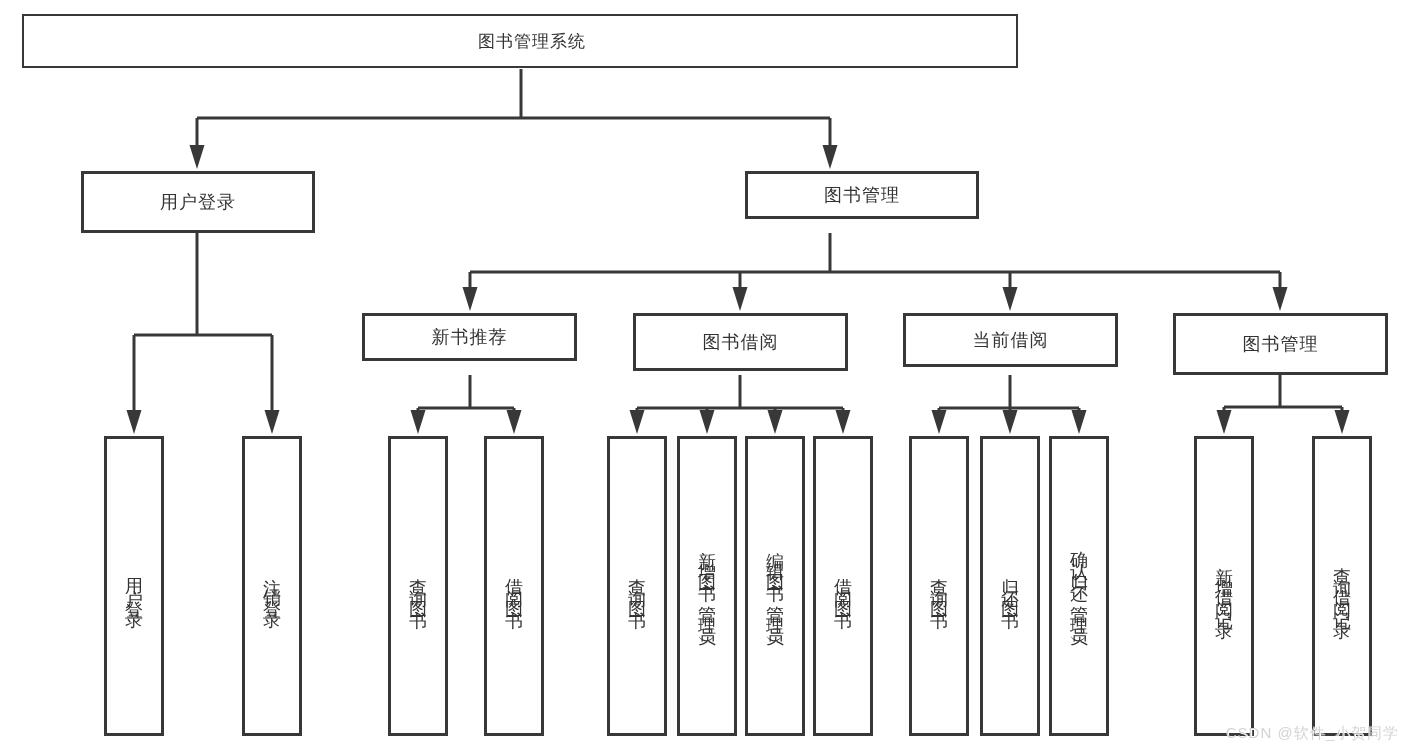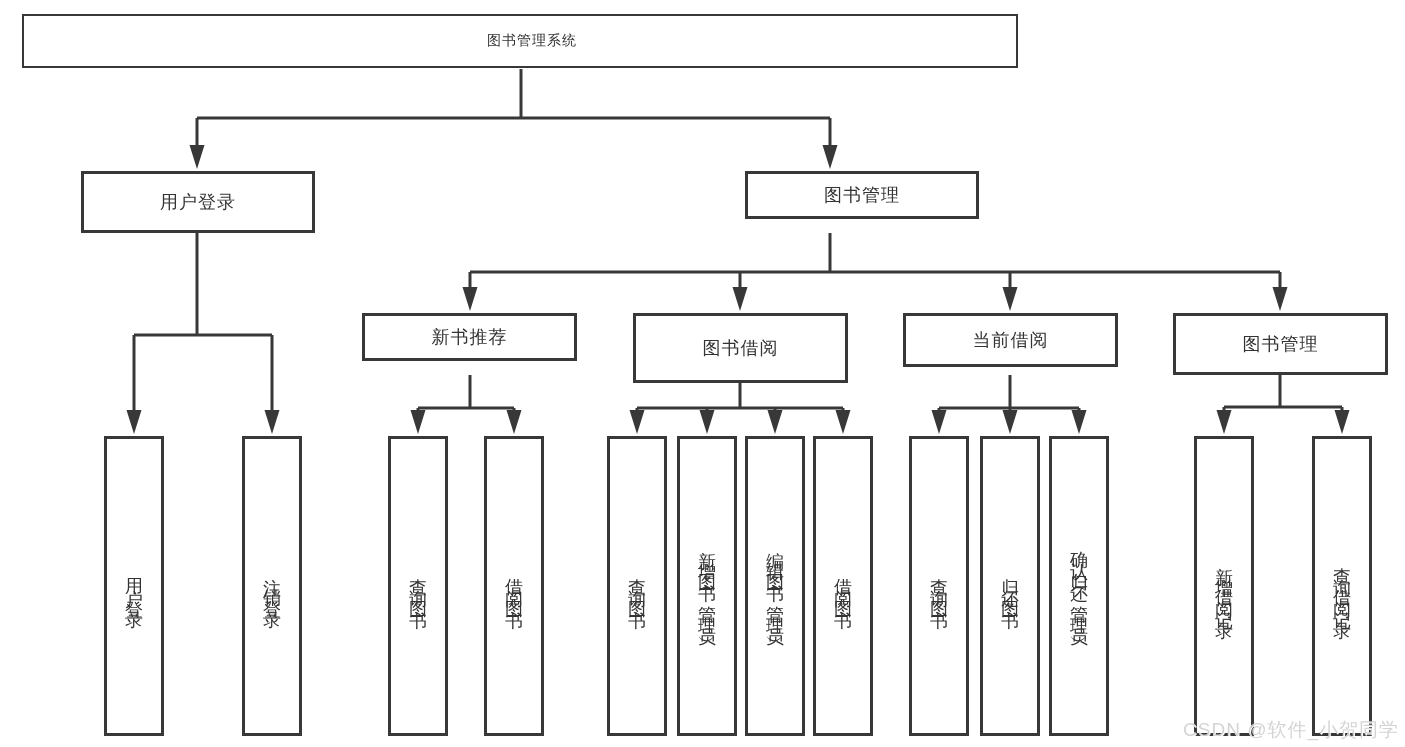--- a/index.html
+++ b/index.html
@@ -10,35 +10,35 @@
     color:#333333;
   }
   #connectors{position:absolute;left:0;top:0;width:1405px;height:747px;pointer-events:none;}
   .node{
     position:absolute;box-sizing:border-box;background:#ffffff;
     border:3px solid #383838;
     display:flex;align-items:center;justify-content:center;
     font-size:18px;color:#333333;letter-spacing:1px;
     z-index:2;
   }
-  .node.root{border-width:2px;font-size:14px;padding-left:24px;}
+  .node.root{border-width:2px;font-size:17px;padding-left:24px;}
   .leaf{
     position:absolute;box-sizing:border-box;background:#ffffff;
     border:3px solid #383838;
     display:flex;align-items:center;justify-content:center;
     z-index:2;
   }
   .leaf .vtext{
     writing-mode:vertical-rl;
     font-size:18px;line-height:1;letter-spacing:11px;
     color:#333333;white-space:nowrap;
   }
   .watermark{
     position:absolute;right:6px;bottom:4px;z-index:3;
-    font-size:19px;color:#d4d4d4;letter-spacing:1px;
+    font-size:15px;color:#d4d4d4;letter-spacing:1px;
     text-shadow:1px 1px 0 #ffffff;
   }
 </style>
 </head>
 <body>
 
 <svg id="connectors" viewBox="0 0 1405 747" xmlns="http://www.w3.org/2000/svg">
     <line x1="521" y1="69" x2="521" y2="118" stroke="#383838" stroke-width="3"></line>
     <line x1="197" y1="118" x2="830" y2="118" stroke="#383838" stroke-width="3"></line>
     <line x1="197" y1="233" x2="197" y2="335" stroke="#383838" stroke-width="3"></line>
@@ -100,21 +100,21 @@
 <div class="node" style="left:81px;top:171px;width:234px;height:62px">
   <span>用户登录</span>
 </div>
 <div class="node" style="left:745px;top:171px;width:234px;height:48px">
   <span>图书管理</span>
 </div>
 
 <div class="node" style="left:362px;top:313px;width:215px;height:48px">
   <span>新书推荐</span>
 </div>
-<div class="node" style="left:633px;top:313px;width:215px;height:70px">
+<div class="node" style="left:633px;top:313px;width:215px;height:58px">
   <span>图书借阅</span>
 </div>
 <div class="node" style="left:903px;top:313px;width:215px;height:54px">
   <span>当前借阅</span>
 </div>
 <div class="node" style="left:1173px;top:313px;width:215px;height:62px">
   <span>图书管理</span>
 </div>
 
 <div class="leaf" style="left:104px;top:436px;width:60px;height:300px">

